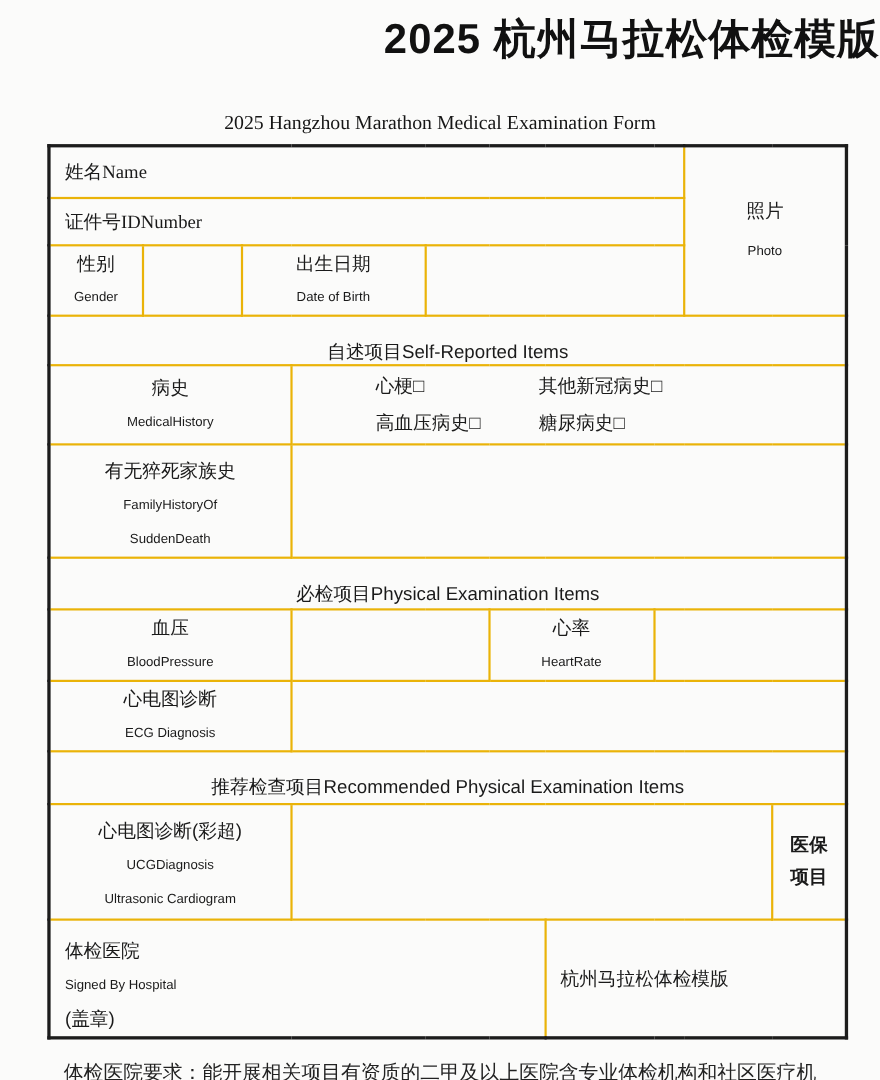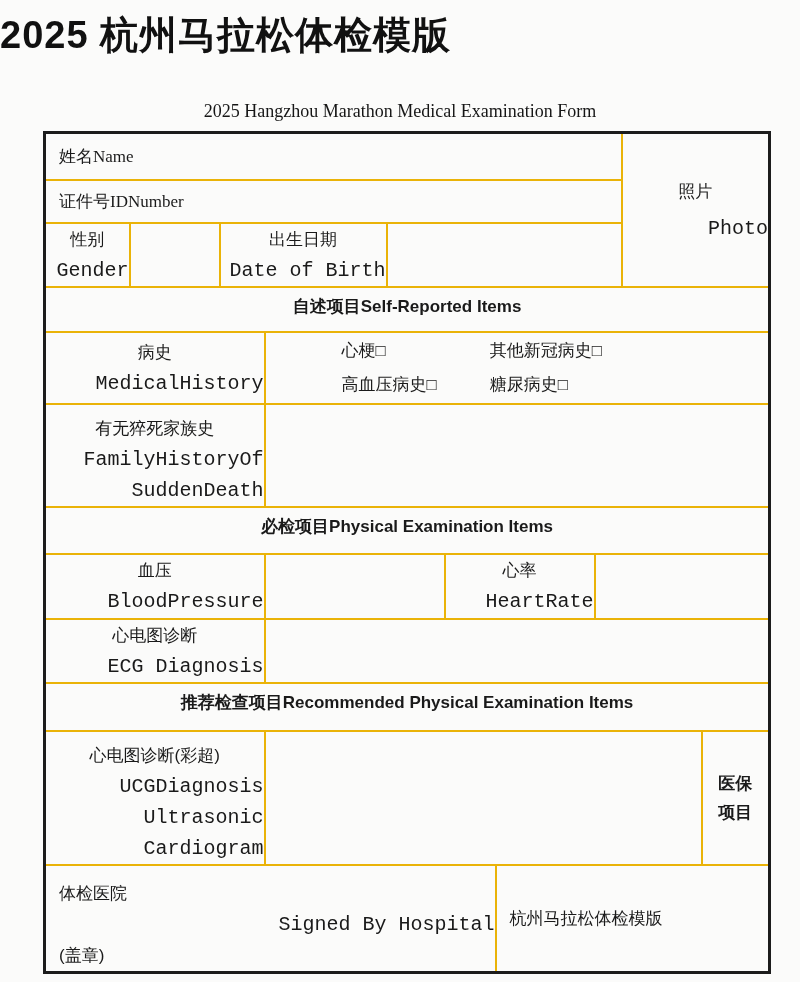--- a/index.html
+++ b/index.html
@@ -9,21 +9,21 @@
     color: #1a1a1a;
     font-family: "Liberation Sans", sans-serif;
   }
   .page {
     width: 800px;
     height: 982px;
     position: relative;
     overflow: hidden;
   }
   .title {
-    text-align: left;
+    text-align: right;
     font-family: "Liberation Sans", sans-serif;
     font-weight: 900;
     font-size: 38px;
     letter-spacing: 1px;
     padding-top: 10px;
     color: #111;
   }
   .subtitle {
     text-align: center;
     font-family: "Liberation Serif", serif;
@@ -39,29 +39,29 @@
     width: 725px;
     border: 3px solid #1c1c1c;
   }
   td {
     border: 2px solid #eab308;
     font-size: 17px;
     vertical-align: middle;
     overflow: hidden;
   }
   .zh { font-family: "Liberation Sans", sans-serif; font-size: 17px; }
-  .en { font-family: Liberation Mono, monospace; font-size: 20px; text-align: right; }
+  .en { font-family: Liberation Sans, sans-serif; font-size: 12px; }
   .serif { font-family: "Liberation Serif", serif; }
   .left-pad { padding-left: 13px; text-align: left; }
   .ctr { text-align: center; }
   .section-cell {
-    font-weight: bold;
+    font-weight: normal;
     text-align: center;
     vertical-align: top;
-    padding-top: 7px;
+    padding-top: 20px;
     font-size: 17px;
     font-family: "Liberation Sans", sans-serif;
   }
   .two-line div { line-height: 31px; }
   .three-line { vertical-align: top; padding-top: 8px; }
   .three-line div { line-height: 31px; }
   .chk-grid {
     display: flex;
     padding-left: 76px;
     gap: 53px;

